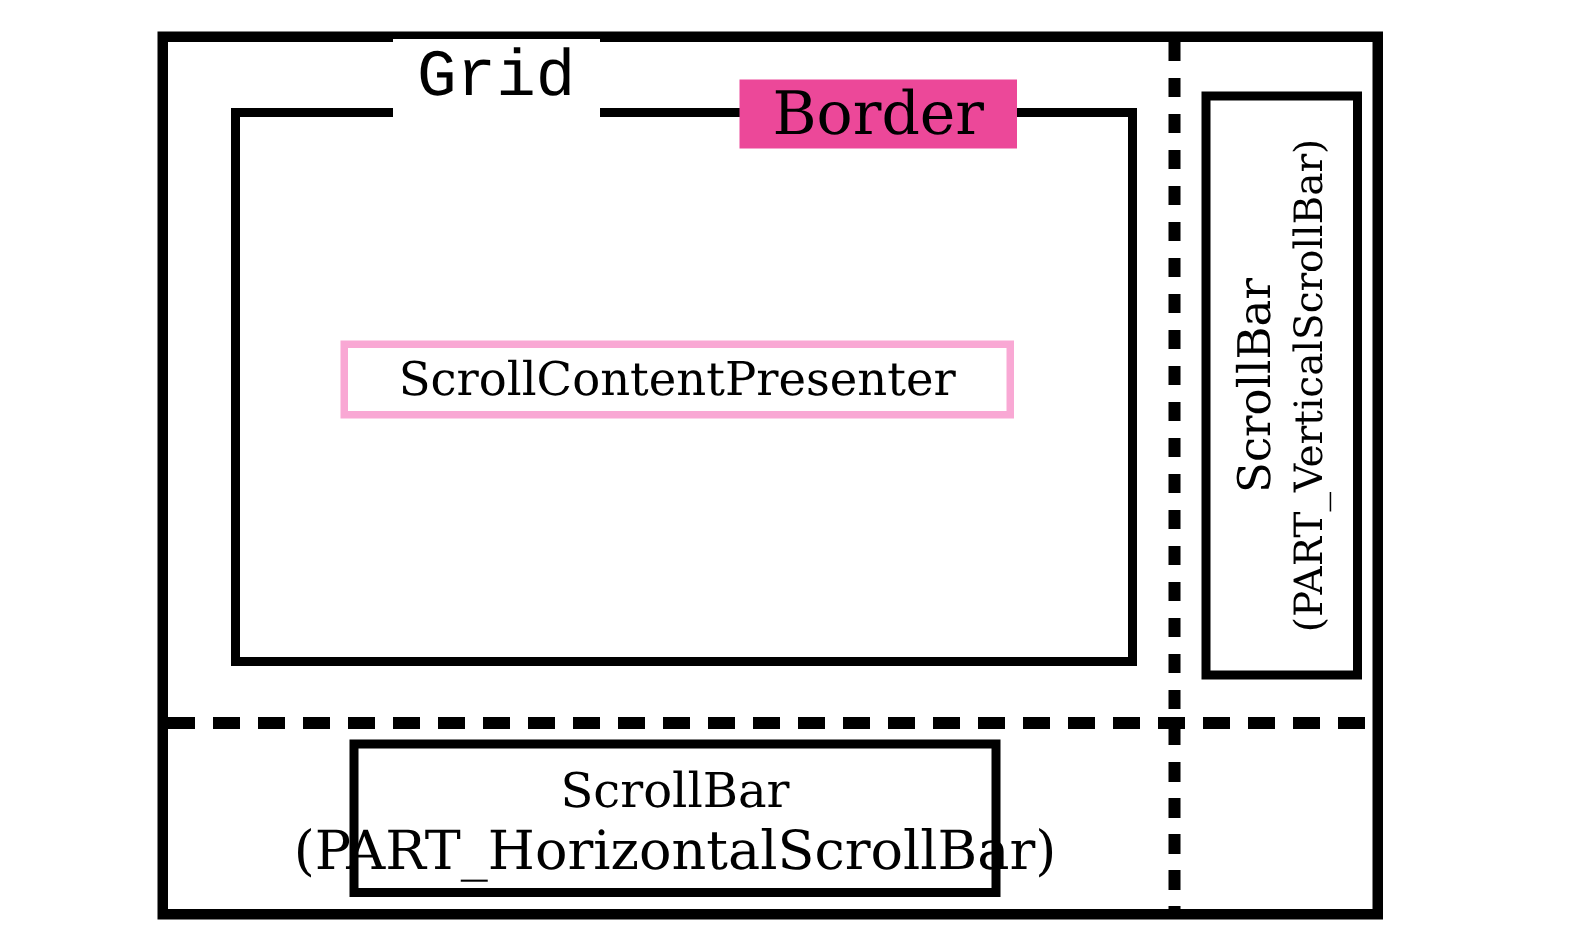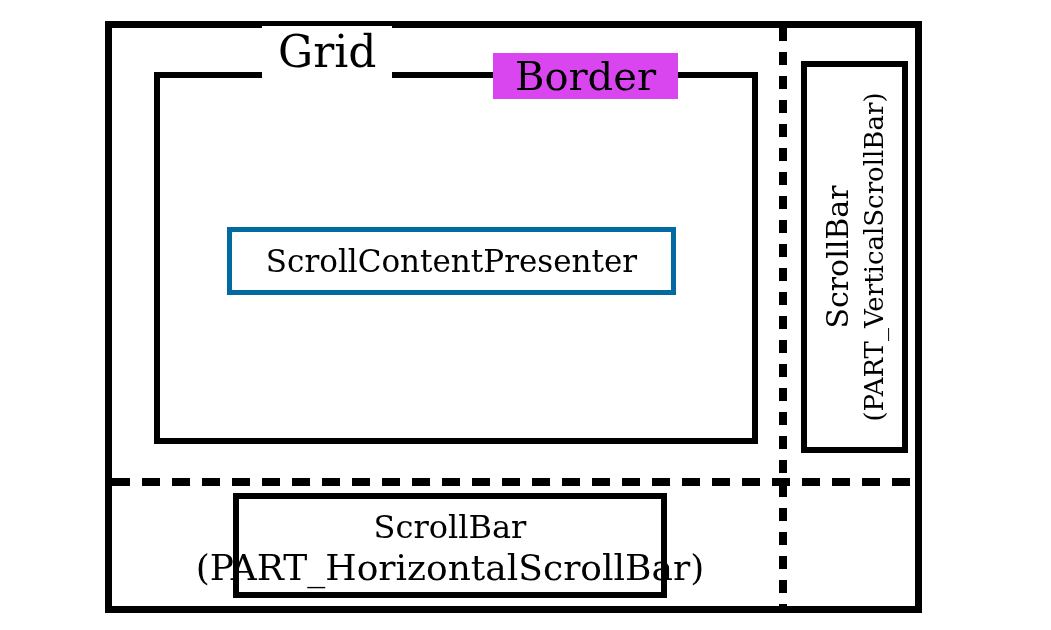--- a/index.html
+++ b/index.html
@@ -12,34 +12,34 @@
     color: #000000;
     overflow: hidden;
   }
   .box { position: absolute; box-sizing: border-box; background: transparent; }
 
   
   .grid-box { left: 105px; top: 21px; width: 817px; height: 592px; border: 7px solid #000; }
   .grid-label {
     position: absolute; left: 150px; top: -2px;
     font-size: 44px; line-height: 52px;
-    background: #ffffff; padding: 0 16px; z-index: 5; white-space: nowrap;
+    background: #ffffff; padding: 0 16px; z-index: 5; white-space: nowrap; font-family: Liberation Mono, monospace;
   }
 
   
   .border-box { left: 147px; top: 72px; width: 604px; height: 372px; border: 6px solid #000; }
   .border-label {
     position: absolute; left: 333px; top: -25px;
     font-size: 40px; line-height: 46px;
-    background: #d946ef; padding: 0 22px; z-index: 5; white-space: nowrap;
+    background: #ec4899; padding: 0 22px; z-index: 5; white-space: nowrap;
   }
 
   
   .scp-box {
-    left: 227px; top: 227px; width: 449px; height: 68px; border: 5px solid #0369a1;
+    left: 227px; top: 227px; width: 449px; height: 52px; border: 5px solid #f9a8d4;
     display: flex; align-items: center; justify-content: center; text-align: center;
   }
   .scp-label { font-size: 31px; white-space: nowrap; }
 
   
   .v-divider {
     left: 779px; top: 28px; width: 8px; height: 578px;
     background: repeating-linear-gradient(to bottom, #000 0 13px, transparent 13px 24px);
   }
   .h-divider {

